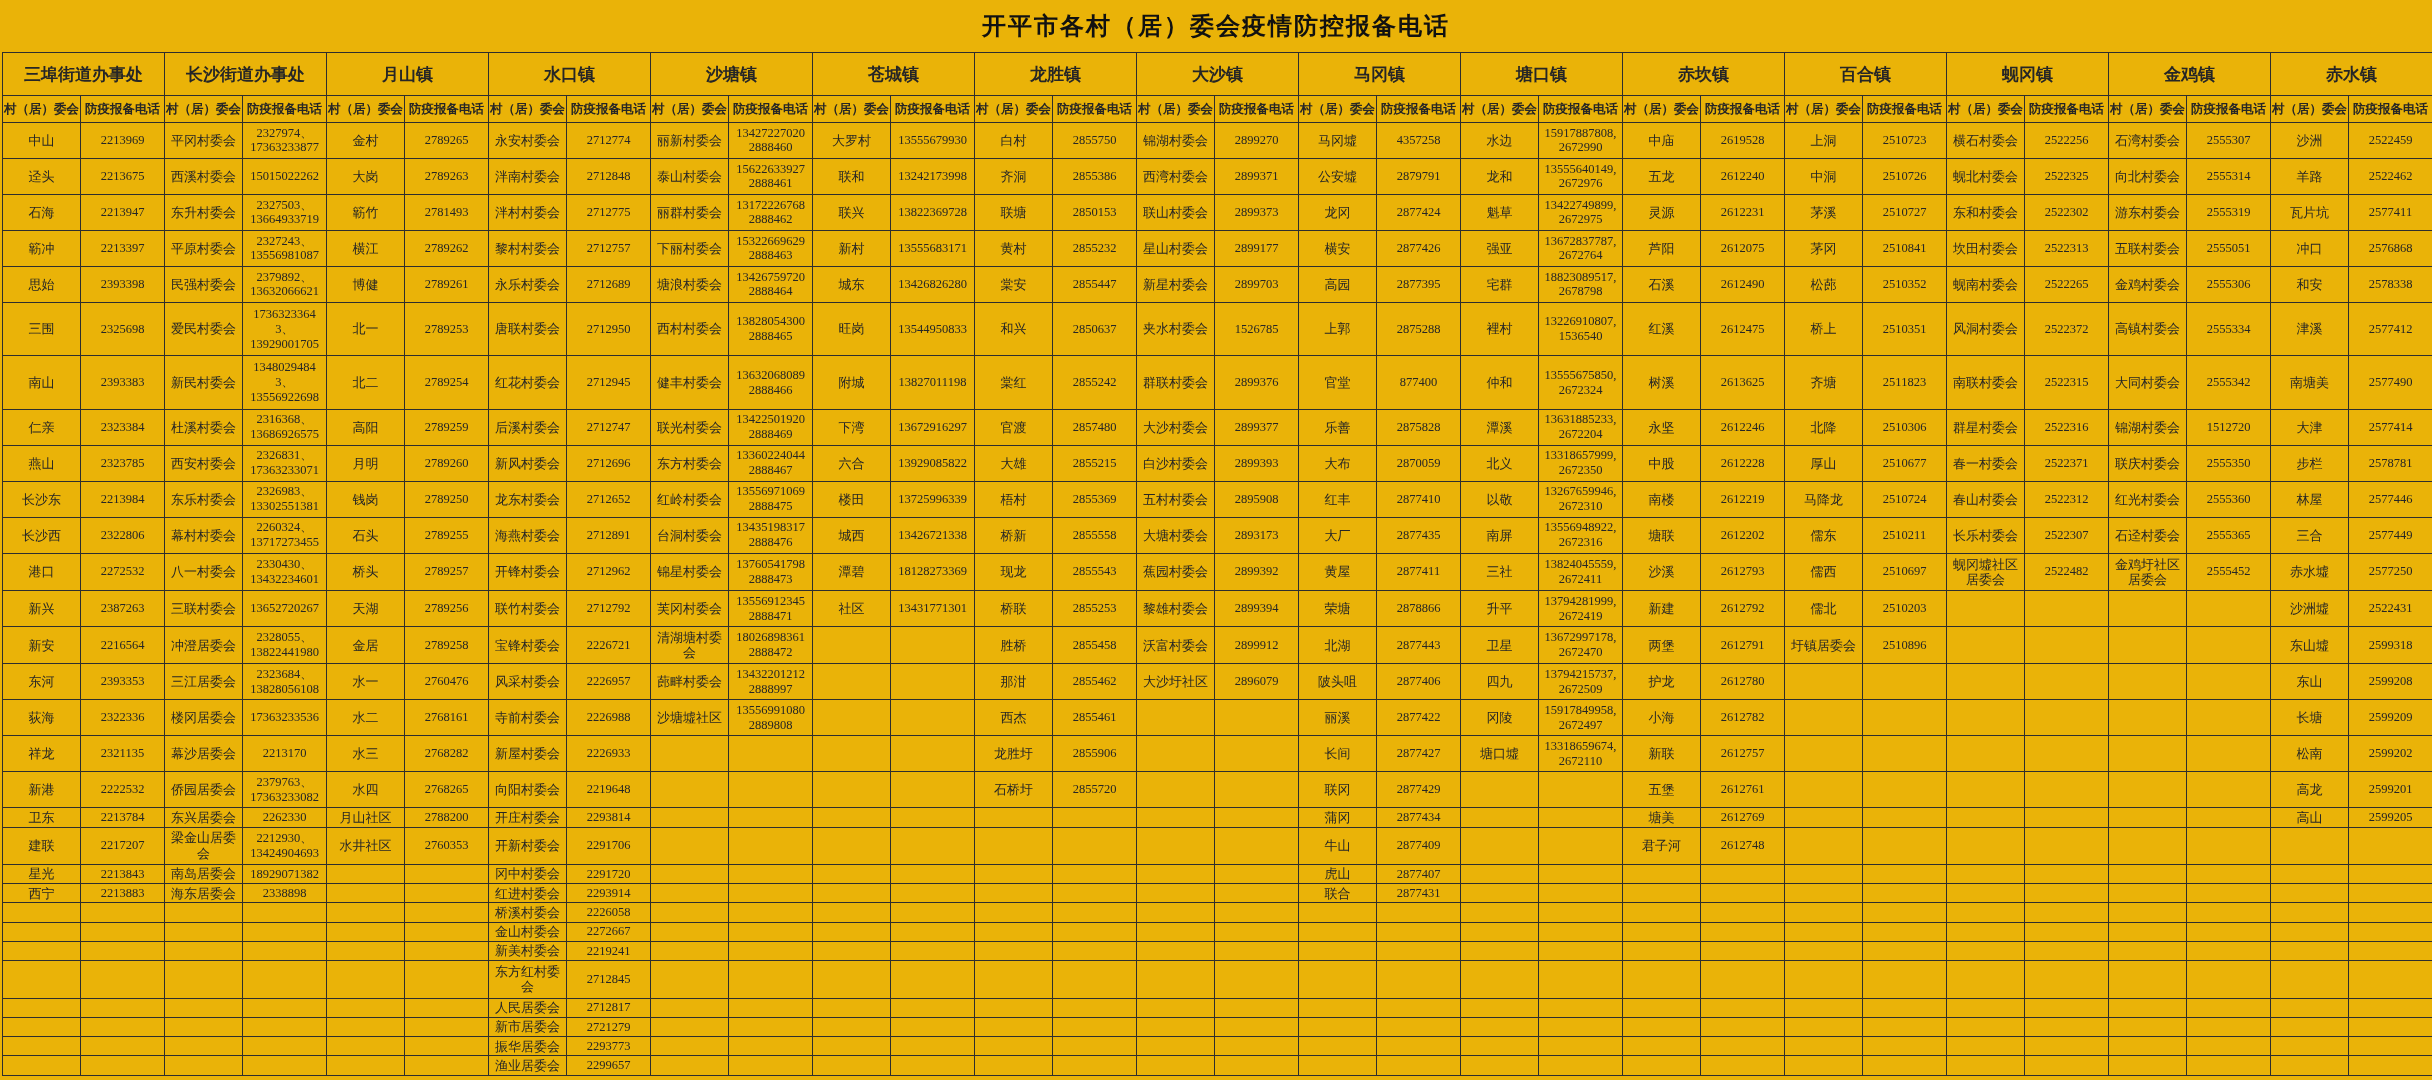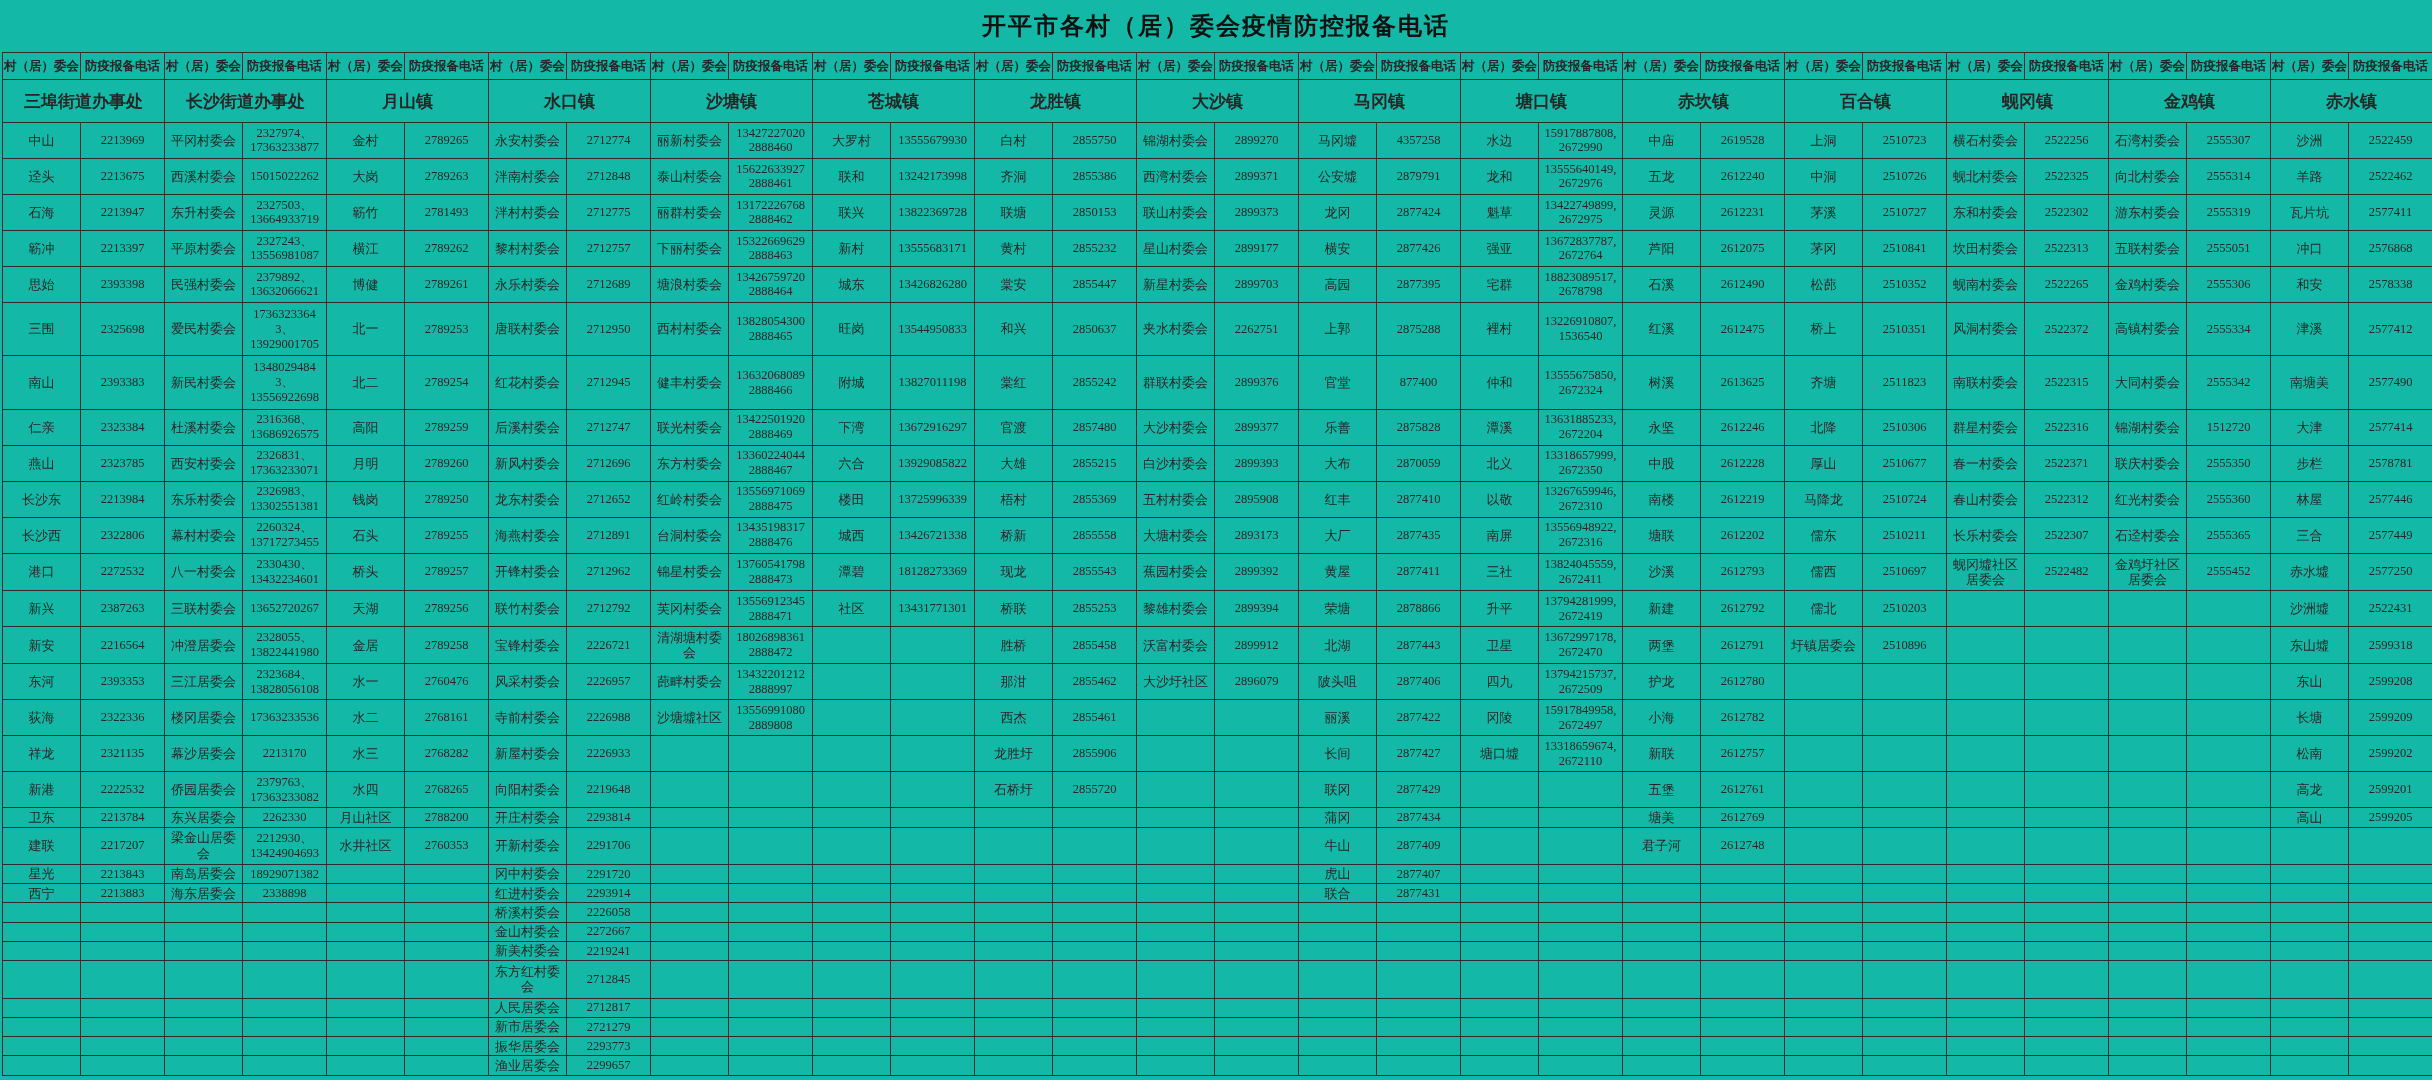--- a/index.html
+++ b/index.html
@@ -1,17 +1,17 @@
 <!DOCTYPE html>
 <html><head>
 <meta charset="utf-8">
 <style>
   html,body{margin:0;padding:0;background:#ffffff;}
   .canvas{
-    width:2432px;height:1080px;background:#14b8a6;overflow:hidden;
+    width:2432px;height:1080px;background:#eab308;overflow:hidden;
     font-family:"Liberation Serif","DejaVu Serif",serif;color:#262626;position:relative;
   }
   .title{
     height:52px;display:flex;align-items:center;justify-content:center;
     font-size:24px;font-weight:bold;letter-spacing:2px;color:#111;
   }
   table{
     border-collapse:collapse;table-layout:fixed;
     margin:0 2px;width:2428px;height:1024px;
   }
@@ -54,67 +54,67 @@
         <col style="width: 84px;">
         <col style="width: 78px;">
         <col style="width: 84px;">
         <col style="width: 78px;">
         <col style="width: 84px;">
         <col style="width: 78px;">
         <col style="width: 84px;">
       </colgroup>
       <thead>
         <tr>
-          <th class="col-h">村（居）委会</th>
-          <th class="col-h">防疫报备电话</th>
-          <th class="col-h">村（居）委会</th>
-          <th class="col-h">防疫报备电话</th>
-          <th class="col-h">村（居）委会</th>
-          <th class="col-h">防疫报备电话</th>
-          <th class="col-h">村（居）委会</th>
-          <th class="col-h">防疫报备电话</th>
-          <th class="col-h">村（居）委会</th>
-          <th class="col-h">防疫报备电话</th>
-          <th class="col-h">村（居）委会</th>
-          <th class="col-h">防疫报备电话</th>
-          <th class="col-h">村（居）委会</th>
-          <th class="col-h">防疫报备电话</th>
-          <th class="col-h">村（居）委会</th>
-          <th class="col-h">防疫报备电话</th>
-          <th class="col-h">村（居）委会</th>
-          <th class="col-h">防疫报备电话</th>
-          <th class="col-h">村（居）委会</th>
-          <th class="col-h">防疫报备电话</th>
-          <th class="col-h">村（居）委会</th>
-          <th class="col-h">防疫报备电话</th>
-          <th class="col-h">村（居）委会</th>
-          <th class="col-h">防疫报备电话</th>
-          <th class="col-h">村（居）委会</th>
-          <th class="col-h">防疫报备电话</th>
-          <th class="col-h">村（居）委会</th>
-          <th class="col-h">防疫报备电话</th>
-          <th class="col-h">村（居）委会</th>
-          <th class="col-h">防疫报备电话</th>
-        </tr>
-        <tr>
           <th colspan="2" class="town-h">三埠街道办事处</th>
           <th colspan="2" class="town-h">长沙街道办事处</th>
           <th colspan="2" class="town-h">月山镇</th>
           <th colspan="2" class="town-h">水口镇</th>
           <th colspan="2" class="town-h">沙塘镇</th>
           <th colspan="2" class="town-h">苍城镇</th>
           <th colspan="2" class="town-h">龙胜镇</th>
           <th colspan="2" class="town-h">大沙镇</th>
           <th colspan="2" class="town-h">马冈镇</th>
           <th colspan="2" class="town-h">塘口镇</th>
           <th colspan="2" class="town-h">赤坎镇</th>
           <th colspan="2" class="town-h">百合镇</th>
           <th colspan="2" class="town-h">蚬冈镇</th>
           <th colspan="2" class="town-h">金鸡镇</th>
           <th colspan="2" class="town-h">赤水镇</th>
+        </tr>
+        <tr>
+          <th class="col-h">村（居）委会</th>
+          <th class="col-h">防疫报备电话</th>
+          <th class="col-h">村（居）委会</th>
+          <th class="col-h">防疫报备电话</th>
+          <th class="col-h">村（居）委会</th>
+          <th class="col-h">防疫报备电话</th>
+          <th class="col-h">村（居）委会</th>
+          <th class="col-h">防疫报备电话</th>
+          <th class="col-h">村（居）委会</th>
+          <th class="col-h">防疫报备电话</th>
+          <th class="col-h">村（居）委会</th>
+          <th class="col-h">防疫报备电话</th>
+          <th class="col-h">村（居）委会</th>
+          <th class="col-h">防疫报备电话</th>
+          <th class="col-h">村（居）委会</th>
+          <th class="col-h">防疫报备电话</th>
+          <th class="col-h">村（居）委会</th>
+          <th class="col-h">防疫报备电话</th>
+          <th class="col-h">村（居）委会</th>
+          <th class="col-h">防疫报备电话</th>
+          <th class="col-h">村（居）委会</th>
+          <th class="col-h">防疫报备电话</th>
+          <th class="col-h">村（居）委会</th>
+          <th class="col-h">防疫报备电话</th>
+          <th class="col-h">村（居）委会</th>
+          <th class="col-h">防疫报备电话</th>
+          <th class="col-h">村（居）委会</th>
+          <th class="col-h">防疫报备电话</th>
+          <th class="col-h">村（居）委会</th>
+          <th class="col-h">防疫报备电话</th>
         </tr>
       </thead>
       <tbody>
         <tr>
           <td class="name-cell">中山</td>
           <td class="phone-cell">2213969</td>
           <td class="name-cell">平冈村委会</td>
           <td class="phone-cell">2327974、
 17363233877</td>
           <td class="name-cell">金村</td>
@@ -296,21 +296,21 @@
           <td class="name-cell">唐联村委会</td>
           <td class="phone-cell">2712950</td>
           <td class="name-cell">西村村委会</td>
           <td class="phone-cell">13828054300
 2888465</td>
           <td class="name-cell">旺岗</td>
           <td class="phone-cell">13544950833</td>
           <td class="name-cell">和兴</td>
           <td class="phone-cell">2850637</td>
           <td class="name-cell">夹水村委会</td>
-          <td class="phone-cell">2262751</td>
+          <td class="phone-cell">1526785</td>
           <td class="name-cell">上郭</td>
           <td class="phone-cell">2875288</td>
           <td class="name-cell">裡村</td>
           <td class="phone-cell">13226910807,
 1536540</td>
           <td class="name-cell">红溪</td>
           <td class="phone-cell">2612475</td>
           <td class="name-cell">桥上</td>
           <td class="phone-cell">2510351</td>
           <td class="name-cell">风洞村委会</td>

